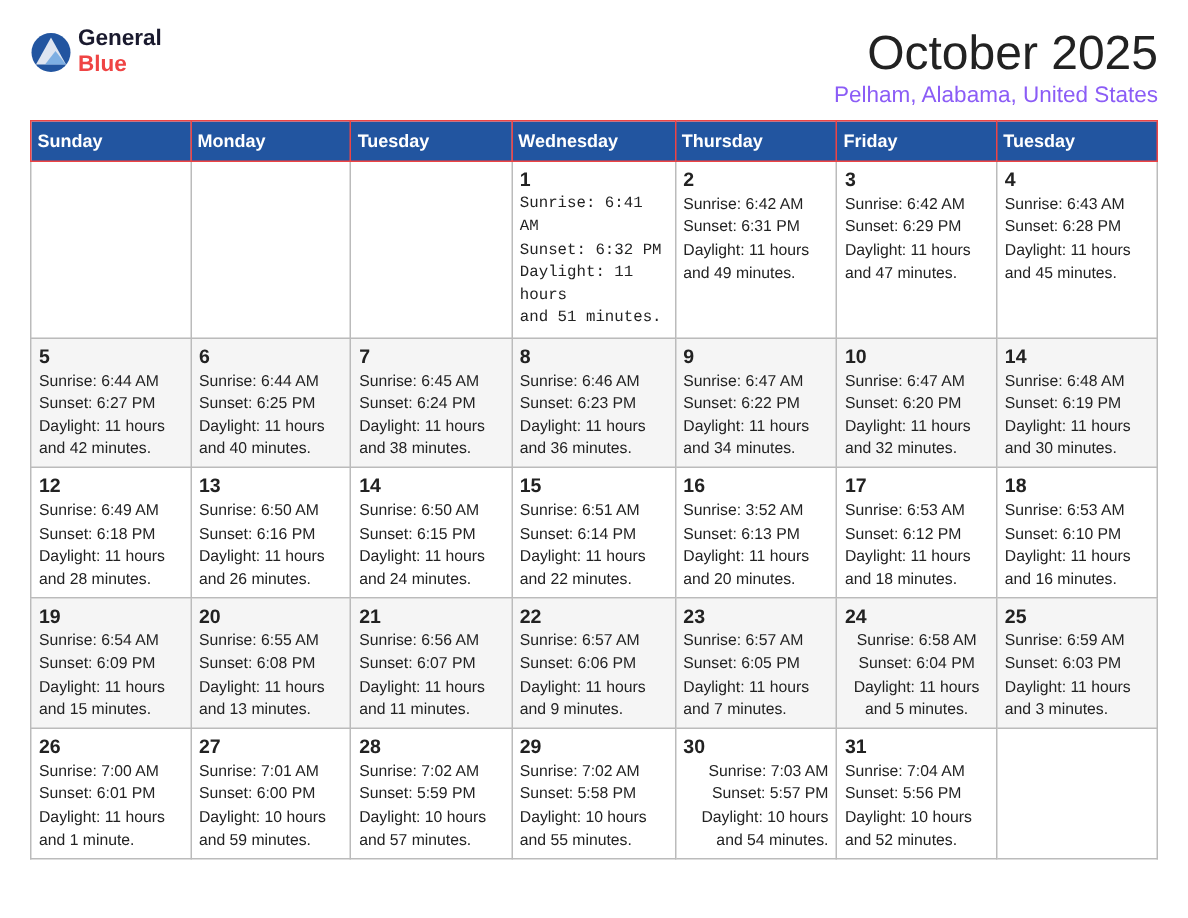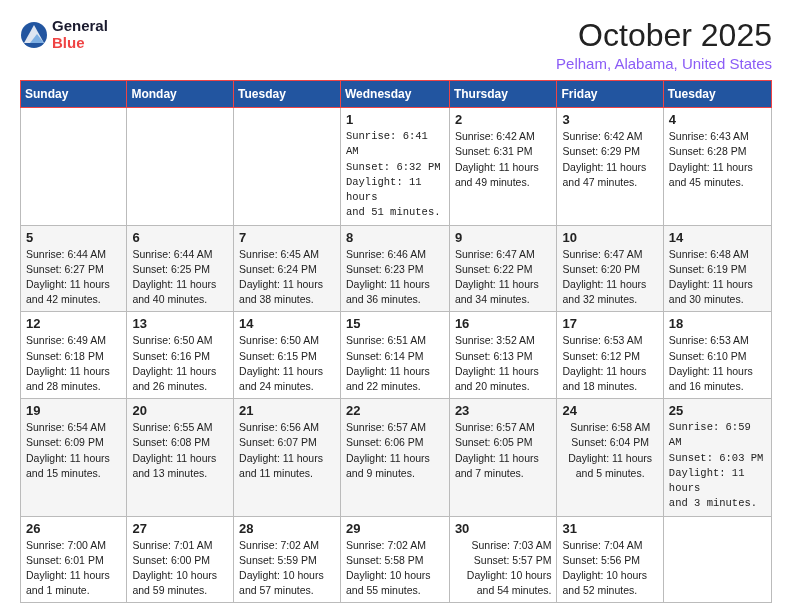--- a/index.html
+++ b/index.html
@@ -309,21 +309,21 @@
           </td>
           <td>
             <span class="day-number">24</span>
             <div class="day-info" style="white-space: pre-line; text-align: center;">Sunrise: 6:58 AM
 Sunset: 6:04 PM
 Daylight: 11 hours
 and 5 minutes.</div>
           </td>
           <td>
             <span class="day-number">25</span>
-            <div class="day-info" style="white-space: pre-line; font-family: Liberation Mono, monospace;">Sunrise: 6:59 AM
+            <div class="day-info" style="white-space: pre-line;">Sunrise: 6:59 AM
 Sunset: 6:03 PM
 Daylight: 11 hours
 and 3 minutes.</div>
           </td>
         </tr>
         <tr>
           <td>
             <span class="day-number">26</span>
             <div class="day-info" style="white-space: pre-line;">Sunrise: 7:00 AM
 Sunset: 6:01 PM

